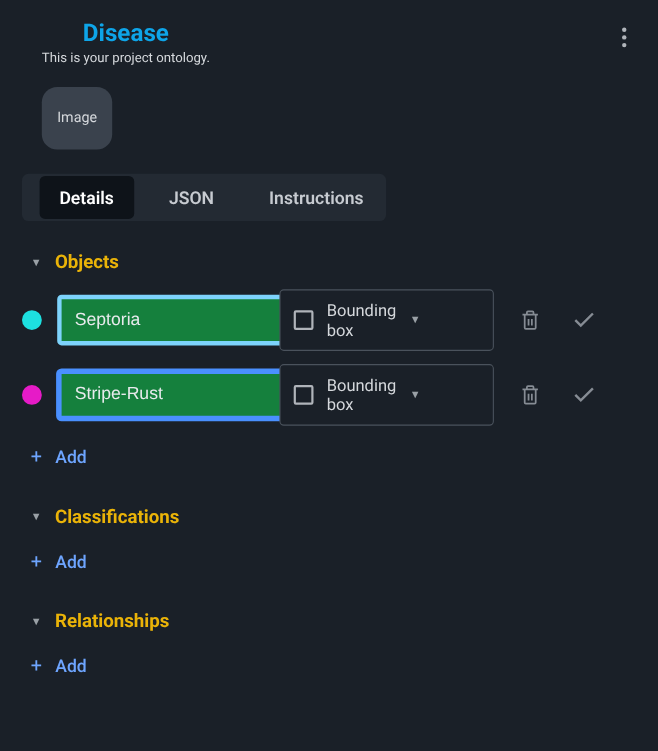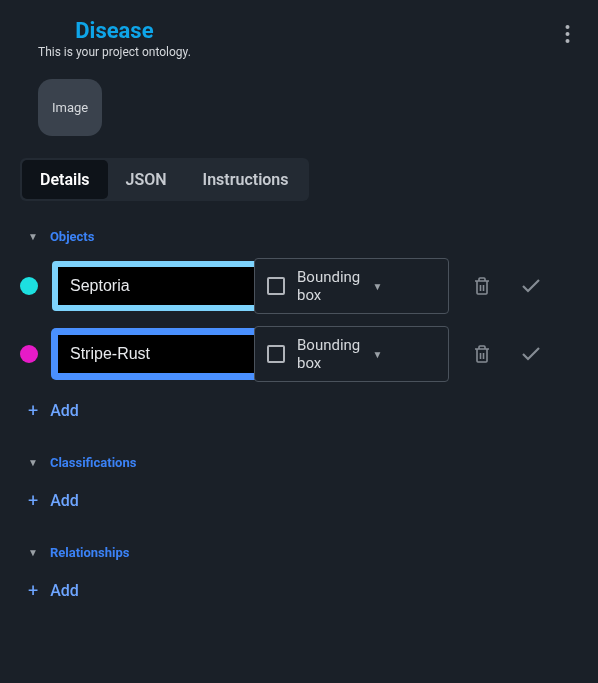--- a/index.html
+++ b/index.html
@@ -54,20 +54,21 @@
     width: fit-content;
     padding: 2px;
   }
   .tab {
     padding: 10px 18px;
     font-size: 16px;
     font-weight: 600;
     color: #c7cbd1;
     border-radius: 5px;
     cursor: pointer;
+    margin-left: 14px;
   }
   .tab.active {
     background: #0e1319;
     color: #fff;
   }
   .section {
     padding: 0 20px;
   }
   .section-header {
     display: flex;
@@ -75,23 +76,23 @@
     gap: 12px;
     margin-top: 28px;
     margin-bottom: 14px;
     padding-left: 8px;
   }
   .section-header .caret {
     color: #9aa0a6;
     font-size: 10px;
   }
   .section-header h2 {
-    font-size: 13px;
+    font-size: 17px;
     font-weight: 700;
-    color: #3b82f6;
+    color: #eab308;
   }
   .object-row {
     display: flex;
     align-items: center;
     gap: 18px;
     margin-bottom: 12px;
   }
   .name-cell {
     display: flex;
     align-items: center;
@@ -99,22 +100,22 @@
     width: 216px;
   }
   .swatch {
     width: 18px;
     height: 18px;
     border-radius: 50%;
     flex-shrink: 0;
   }
   .name-input {
     flex: 1;
-    background: #000000;
-    border: 6px solid #7dd3fc;
+    background: #15803d;
+    border: 4px solid #7dd3fc;
     border-radius: 4px;
     color: #e8eaed;
     font-size: 16px;
     padding: 10px 12px;
     outline: none;
   }
   .name-input.focused {
     border-color: #4a90ff;
     box-shadow: 0 0 0 1px #4a90ff;
   }

